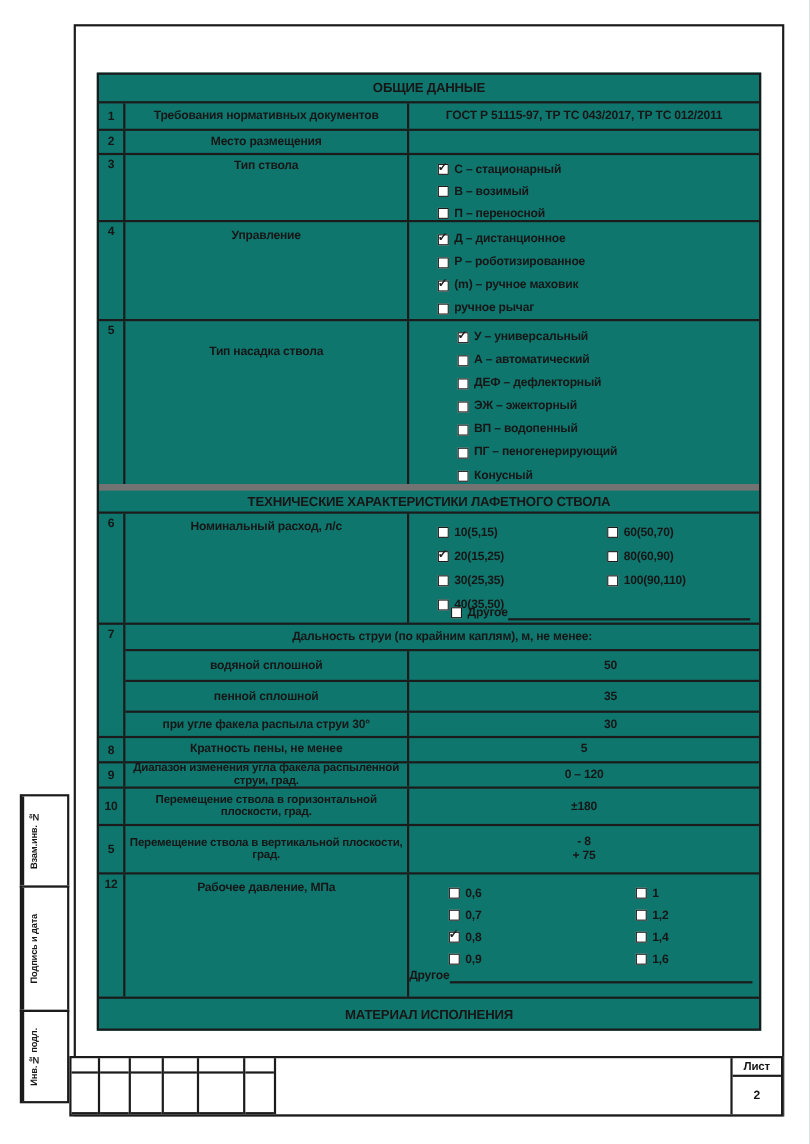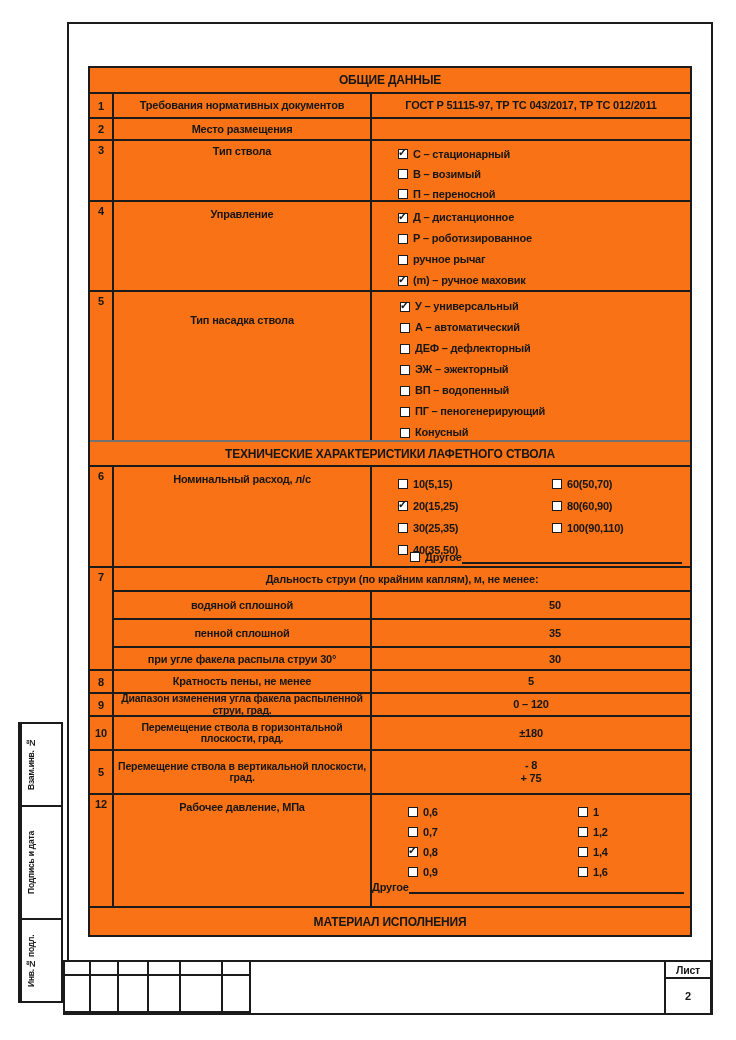--- a/index.html
+++ b/index.html
@@ -5,21 +5,21 @@
   * { margin:0; padding:0; box-sizing:border-box; }
   body { background:#e8e8e8; }
   .page {
     position:relative; width:736px; height:1040px; background:#ffffff;
     font-family:"Liberation Sans", sans-serif; font-weight:700; color:#161616;
     letter-spacing:-0.2px; overflow:hidden;
   }
   .frame { position:absolute; left:67px; top:22px; width:646px; height:993px; border:2px solid #1b1b1b; }
 
   
-  .maintable { position:absolute; left:88px; top:66px; width:604px; border:2px solid #1b1b1b; background:#f97316; }
+  .maintable { position:absolute; left:88px; top:66px; width:604px; border:2px solid #1b1b1b; background:#0f766e; }
   .sec-header { display:flex; align-items:center; justify-content:center; font-size:12px; }
   .trow { display:flex; border-top:2px solid #1b1b1b; }
   .maintable > :first-child { border-top:none; }
   .c { min-width:0; }
   .c-num { width:24px; border-right:2px solid #1b1b1b; display:flex; justify-content:center; align-items:center; font-size:11px; flex:none; }
   .c-num.top { align-items:flex-start; padding-top:3px; }
   .c-name { width:258px; border-right:2px solid #1b1b1b; display:flex; align-items:center; justify-content:center; text-align:center; font-size:11px; padding:1px 4px; flex:none; line-height:13px; }
   .c-val { flex:1; display:flex; align-items:center; justify-content:center; text-align:center; font-size:11px; position:relative; line-height:13px; }
   .c-val.boxes { display:block; text-align:left; }
   .small-txt { font-size:10.5px; line-height:11.5px; }
@@ -103,34 +103,34 @@
       <div class="c c-val boxes" style="padding:5px 0 0 26px">
         <div class="cbl" style="height:21px">
           <span class="cb checked"></span>
           <span class="cbt">Д – дистанционное</span>
         </div>
         <div class="cbl" style="height:21px">
           <span class="cb"></span>
           <span class="cbt">Р – роботизированное</span>
         </div>
         <div class="cbl" style="height:21px">
-          <span class="cb"></span>
-          <span class="cbt">ручное рычаг</span>
-        </div>
-        <div class="cbl" style="height:21px">
           <span class="cb checked"></span>
           <span class="cbt">(m) – ручное маховик</span>
+        </div>
+        <div class="cbl" style="height:21px">
+          <span class="cb"></span>
+          <span class="cbt">ручное рычаг</span>
         </div>
       </div>
     </div>
 
     <div class="trow" style="height:150px">
       <div class="c c-num top">5</div>
       <div class="c c-name" style="align-items:flex-start; padding-top:22px">Тип насадка ствола</div>
-      <div class="c c-val boxes" style="padding:4px 0 0 28px">
+      <div class="c c-val boxes" style="padding:4px 0 0 44px">
         <div class="cbl" style="height:21px">
           <span class="cb checked"></span>
           <span class="cbt">У – универсальный</span>
         </div>
         <div class="cbl" style="height:21px">
           <span class="cb"></span>
           <span class="cbt">А – автоматический</span>
         </div>
         <div class="cbl" style="height:21px">
           <span class="cb"></span>
@@ -148,21 +148,21 @@
           <span class="cb"></span>
           <span class="cbt">ПГ – пеногенерирующий</span>
         </div>
         <div class="cbl" style="height:21px">
           <span class="cb"></span>
           <span class="cbt">Конусный</span>
         </div>
       </div>
     </div>
 
-    <div class="sec-header" style="height:25px; border-top:2px solid #737373">ТЕХНИЧЕСКИЕ ХАРАКТЕРИСТИКИ ЛАФЕТНОГО СТВОЛА</div>
+    <div class="sec-header" style="height:25px; border-top:6px solid #737373">ТЕХНИЧЕСКИЕ ХАРАКТЕРИСТИКИ ЛАФЕТНОГО СТВОЛА</div>
 
     <div class="trow" style="height:101px">
       <div class="c c-num top">6</div>
       <div class="c c-name" style="align-items:flex-start; padding-top:6px">Номинальный расход, л/с</div>
       <div class="c c-val boxes">
         <div class="cb-col" style="left:26px; top:6px">
           <div class="cbl" style="height:22px">
             <span class="cb"></span>
             <span class="cbt">10(5,15)</span>
           </div>

